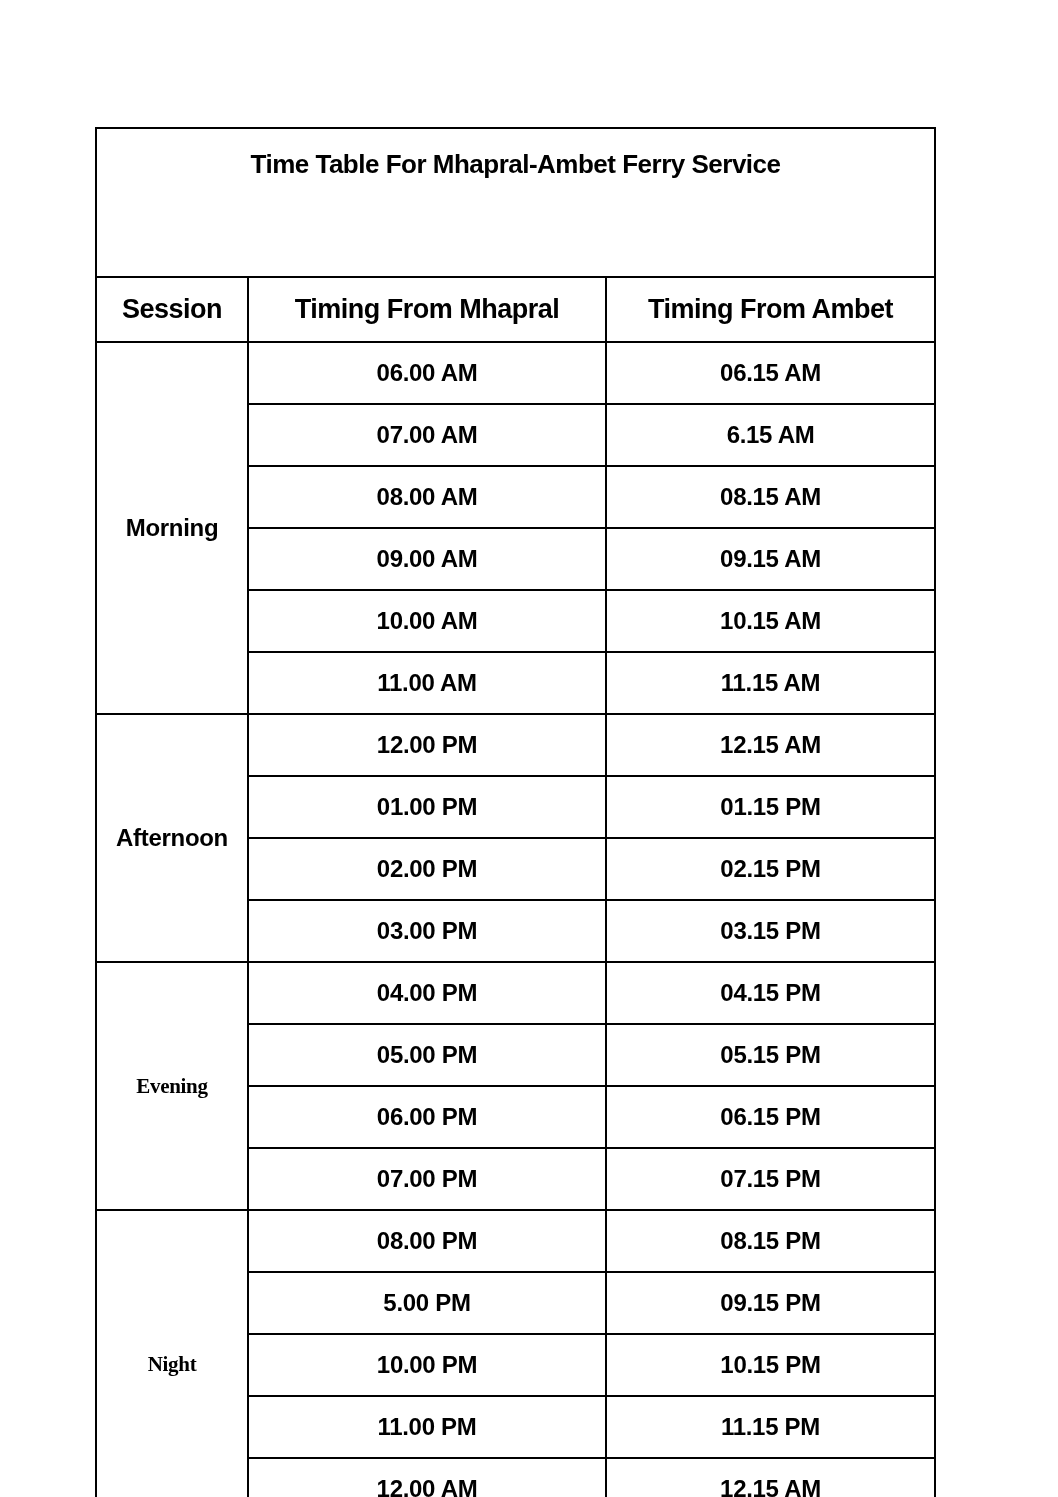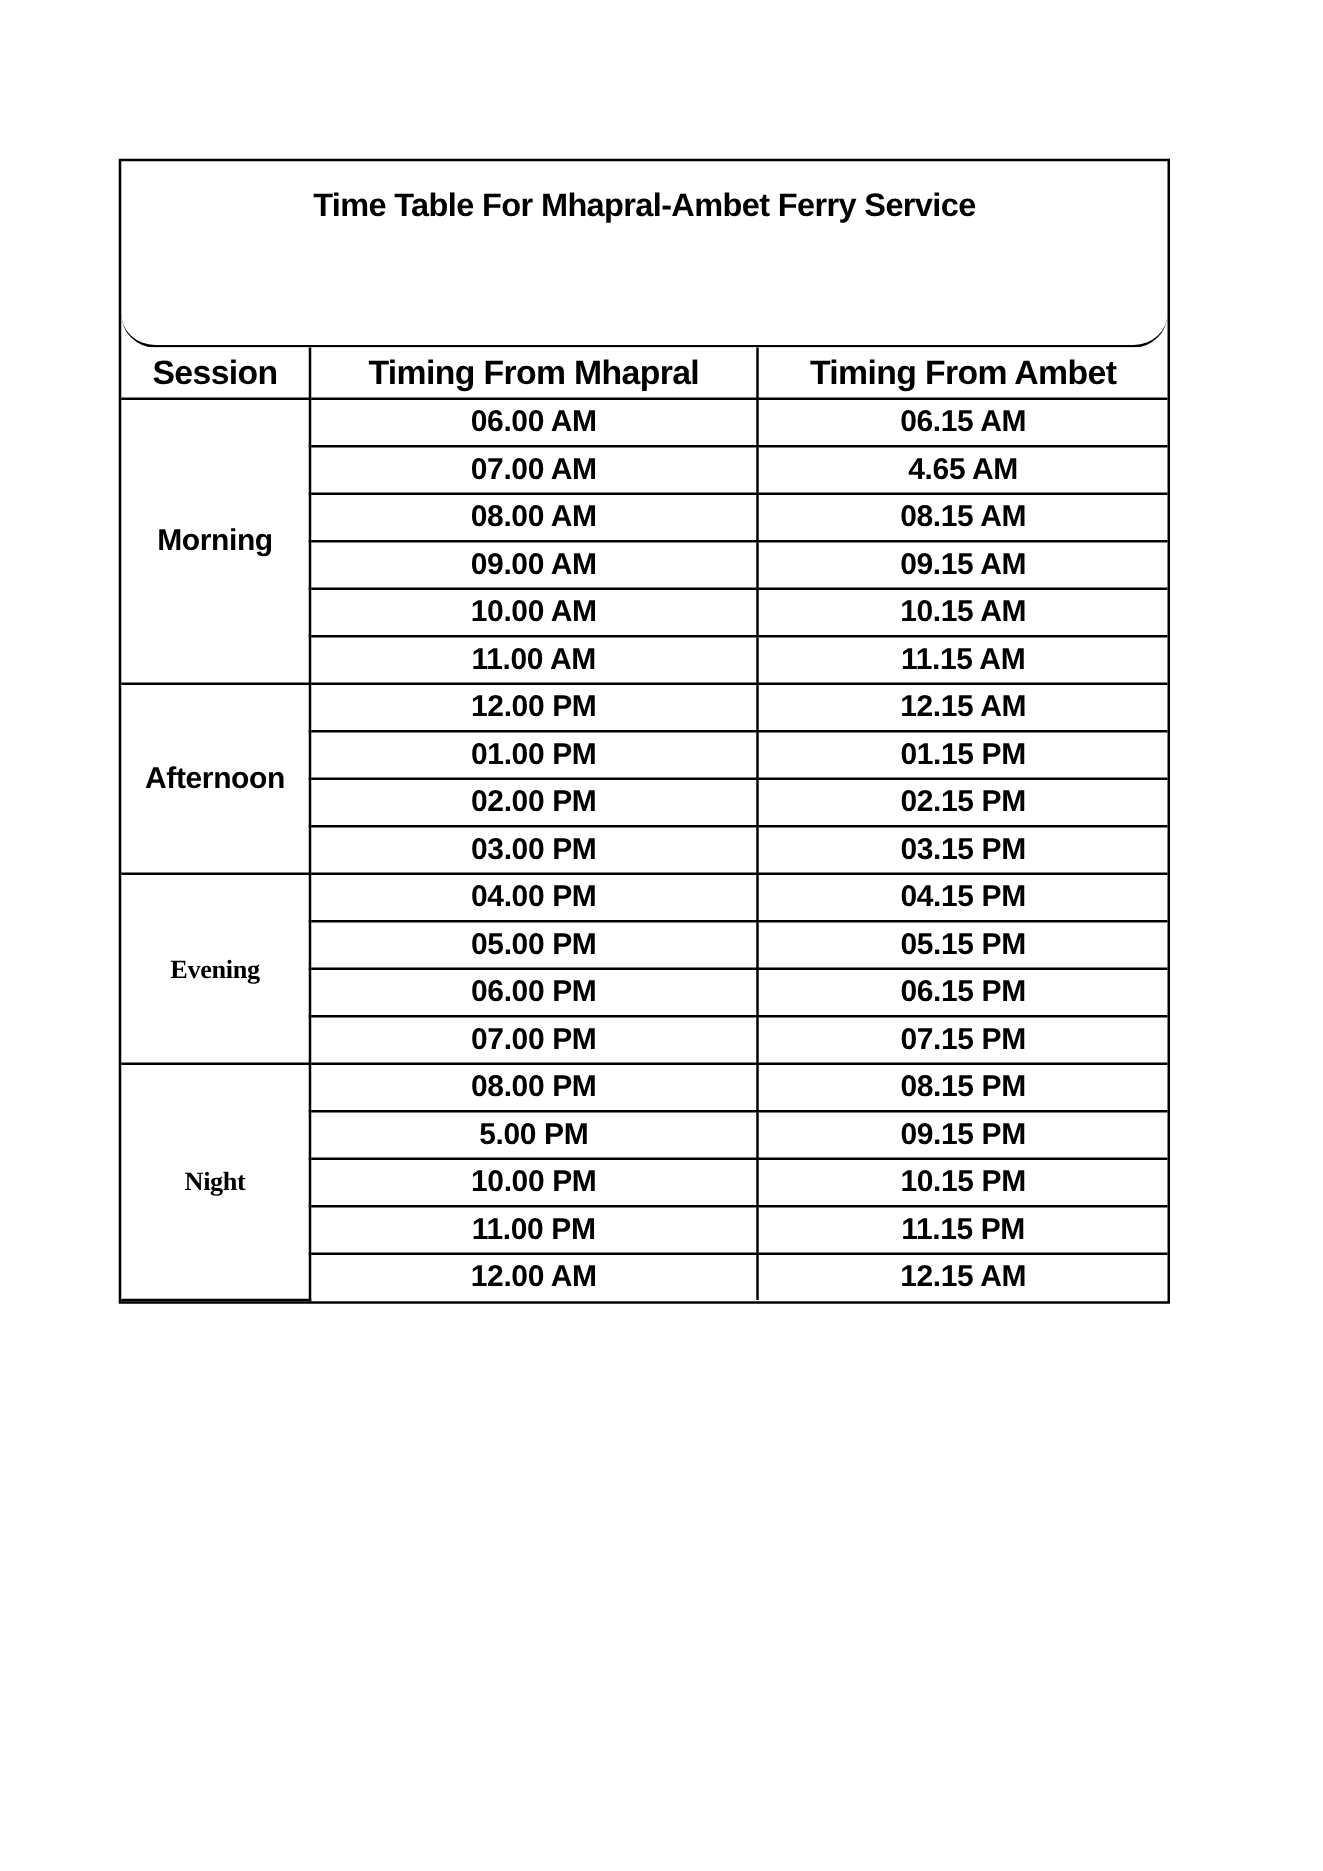--- a/index.html
+++ b/index.html
@@ -24,35 +24,34 @@
     }
     .title-cell {
       height: 149px;
       border-bottom: 2px solid #000;
       box-sizing: border-box;
       text-align: center;
       padding-top: 20px;
       font-weight: bold;
       font-size: 26px;
       letter-spacing: -0.5px;
-      border-radius: 27px;
     }
     table.tt {
       border-collapse: collapse;
       width: 100%;
       table-layout: fixed;
     }
     table.tt col.c-session { width: 151px; }
     table.tt col.c-mhapral { width: 358px; }
     table.tt col.c-ambet { width: auto; }
     table.tt th, table.tt td {
       border: 2px solid #000;
       text-align: center;
       font-weight: bold;
-      padding: 4px;
+      padding: 16px;
       box-sizing: border-box;
     }
     table.tt tr:first-child th { border-top: none; }
     table.tt th:first-child, table.tt td.session { border-left: none; }
     table.tt th:last-child, table.tt td.ambet { border-right: none; }
     table.tt tr:last-child td { border-bottom: none; }
     table.tt th {
       height: 41px;
       font-size: 27px;
       letter-spacing: -0.5px;
@@ -91,21 +90,21 @@
     </thead>
     <tbody>
 
       <tr>
         <td class="session" rowspan="6">Morning</td>
         <td>06.00 AM</td>
         <td class="ambet">06.15 AM</td>
       </tr>
       <tr>
         <td>07.00 AM</td>
-        <td class="ambet">4.65 AM</td>
+        <td class="ambet">6.15 AM</td>
       </tr>
       <tr>
         <td>08.00 AM</td>
         <td class="ambet">08.15 AM</td>
       </tr>
       <tr>
         <td>09.00 AM</td>
         <td class="ambet">09.15 AM</td>
       </tr>
       <tr>

